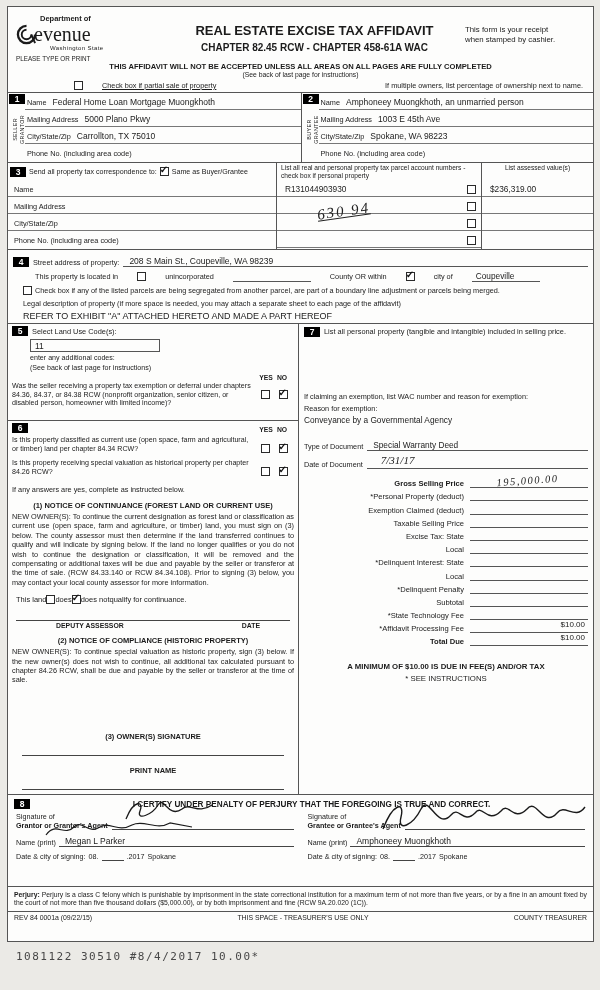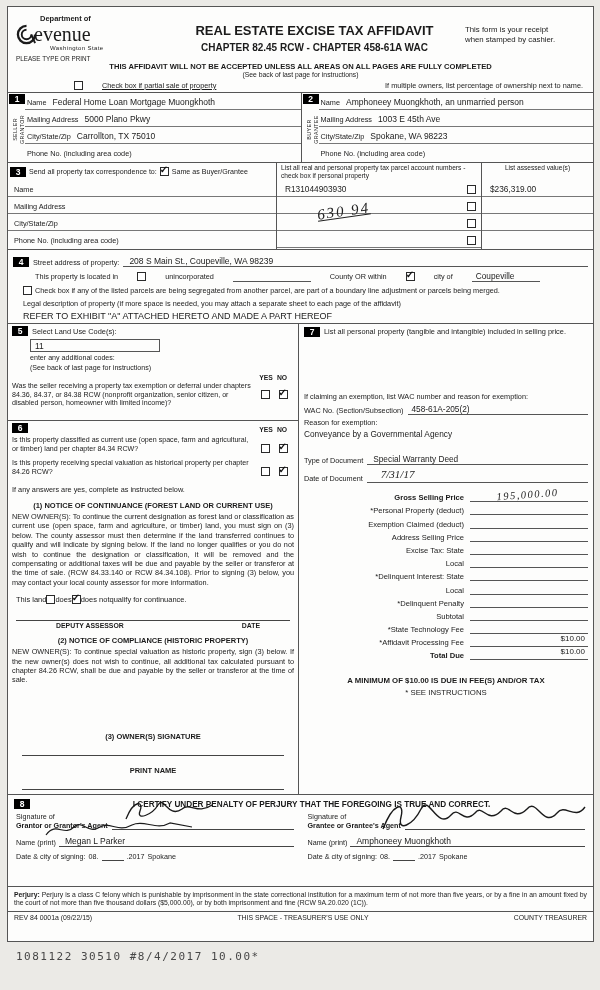--- a/index.html
+++ b/index.html
@@ -367,24 +367,20 @@
       </div>
     </div>
 
     <div class="mright">
       <div class="s7top">
         <span class="badge">7</span>
         <div class="s7pp">List all personal property (tangible and intangible) included in selling price.</div>
       </div>
       <div class="s7blank"></div>
       <div class="s7lbl">If claiming an exemption, list WAC number and reason for exemption:</div>
-      <div class="wacrow">
-        <span>WAC No. (Section/Subsection)</span>
-        <span class="uv wacval">458-61A-205(2)</span>
-      </div>
       <div class="s7lbl">Reason for exemption:</div>
       <div class="reasonval">Conveyance by a Governmental Agency</div>
       <div style="height:12px"></div>
       <div class="docrow">
         <span>Type of Document</span>
         <span class="uv docval">Special Warranty Deed</span>
       </div>
       <div class="docrow">
         <span>Date of Document</span>
         <span class="uv dateval hand">7/31/17</span>
@@ -396,21 +392,21 @@
           </div>
         <div class="mrow">
             <span class="mlabel">*Personal Property (deduct)</span>
             <span class="mval"></span>
           </div>
         <div class="mrow">
             <span class="mlabel">Exemption Claimed (deduct)</span>
             <span class="mval"></span>
           </div>
         <div class="mrow">
-            <span class="mlabel">Address Selling Price</span>
+            <span class="mlabel">Taxable Selling Price</span>
             <span class="mval"></span>
           </div>
         <div class="mrow">
             <span class="mlabel">Excise Tax: State</span>
             <span class="mval"></span>
           </div>
         <div class="mrow">
             <span class="mlabel">Local</span>
             <span class="mval"></span>
           </div>

